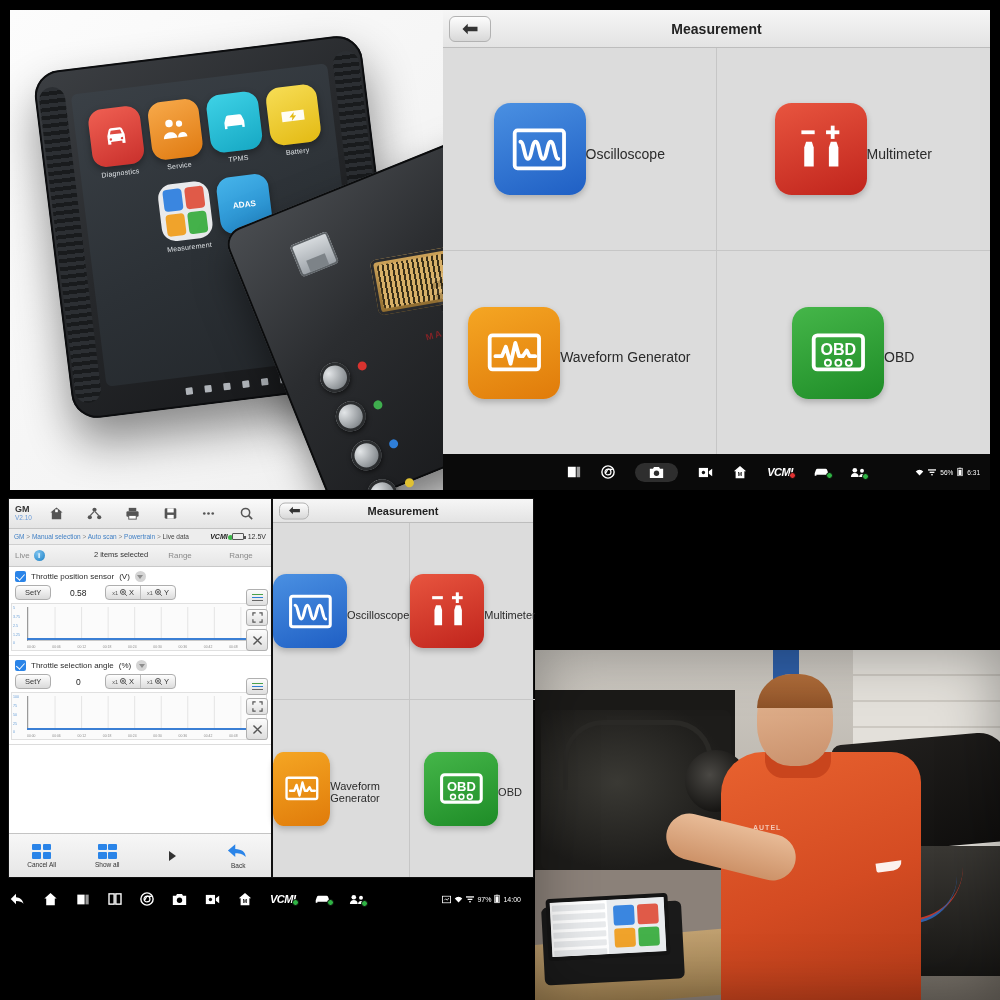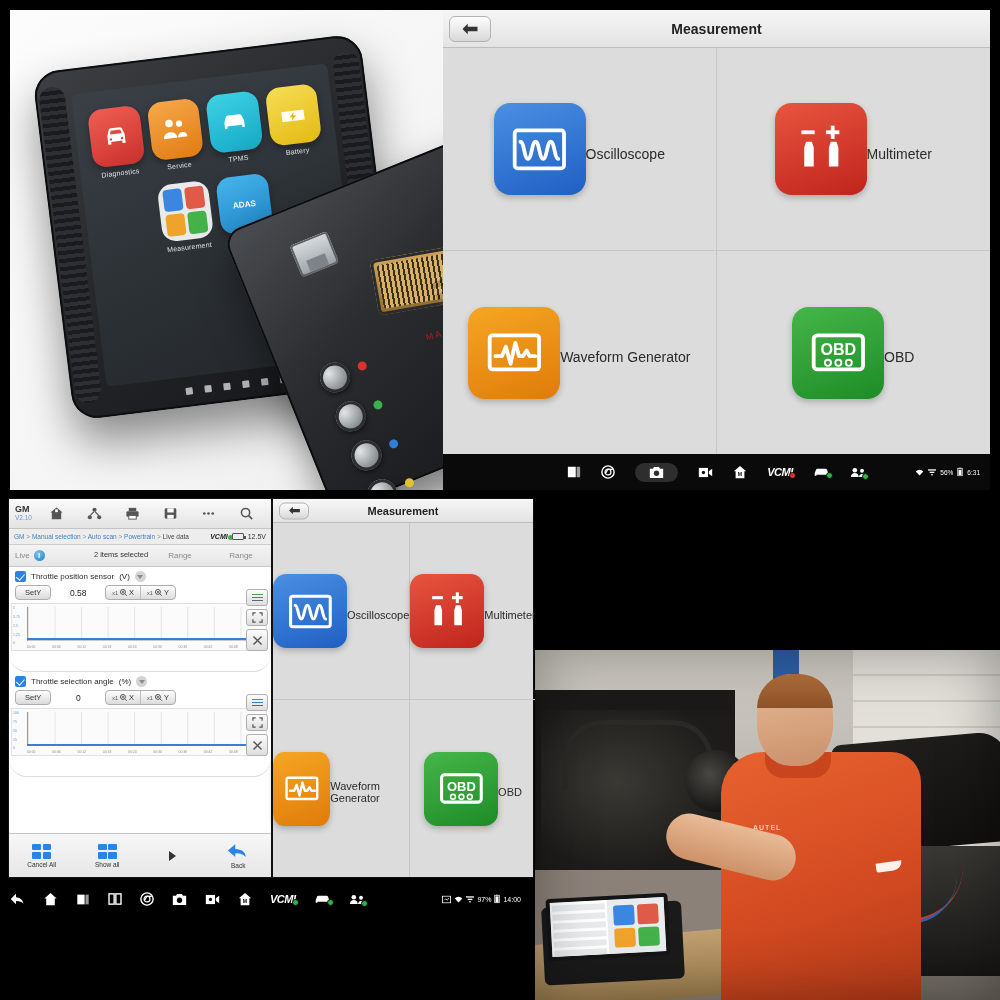--- a/index.html
+++ b/index.html
@@ -141,21 +141,21 @@
      display:flex; align-items:center; flex:none; }
   .hdr-row .c { font-size:8px; color:#8a8a8a; }
   .hdr-name { width:84px; display:flex; align-items:center; gap:4px; padding-left:6px; }
   .info-dot { width:11px; height:11px; border-radius:50%; background: radial-gradient(circle at 35% 30%,#7cc3f0,#1b7fc4);
      color:#fff; font-size:8px; font-weight:bold; display:flex; align-items:center; justify-content:center; }
   .hdr-sel { flex:1; text-align:center; font-size:7.5px; color:#333; line-height:1.1; }
   .hdr-val { width:62px; text-align:center; }
   .hdr-rng { width:60px; text-align:center; }
 
   .data-list { flex:1; overflow:hidden; background:#fff; }
-  .data-item { border-bottom:1px solid #dcdcdc; padding:4px 0 18px; position:relative;border-radius:18px; }
+  .data-item { border-bottom:1px solid #dcdcdc; padding:4px 0 2px; position:relative; }
   .di-head { display:flex; align-items:center; gap:5px; padding:0 6px 3px; }
   .chk { width:11px; height:11px; background:#2a84e8; border-radius:2px; position:relative; flex:none; }
   .chk::after { content:""; position:absolute; left:3px; top:0.5px; width:3.5px; height:7px;
      border:solid #fff; border-width:0 1.6px 1.6px 0; transform: rotate(42deg); }
   .di-name { font-size:8px; color:#2b2b2b; }
   .di-unit { font-size:8px; color:#2b2b2b; }
   .di-caret { width:11px; height:11px; border-radius:50%; background:#d4d4d4; display:flex; align-items:center; justify-content:center; }
   .di-caret::after { content:""; border-left:3px solid transparent; border-right:3px solid transparent; border-top:4px solid #8d8d8d; }
   .di-ctrl { display:flex; align-items:center; gap:6px; padding:0 6px 3px; }
   .btn-sety { background: linear-gradient(#fefefe,#dadada); border:1px solid #aeaeae; border-radius:4px;

